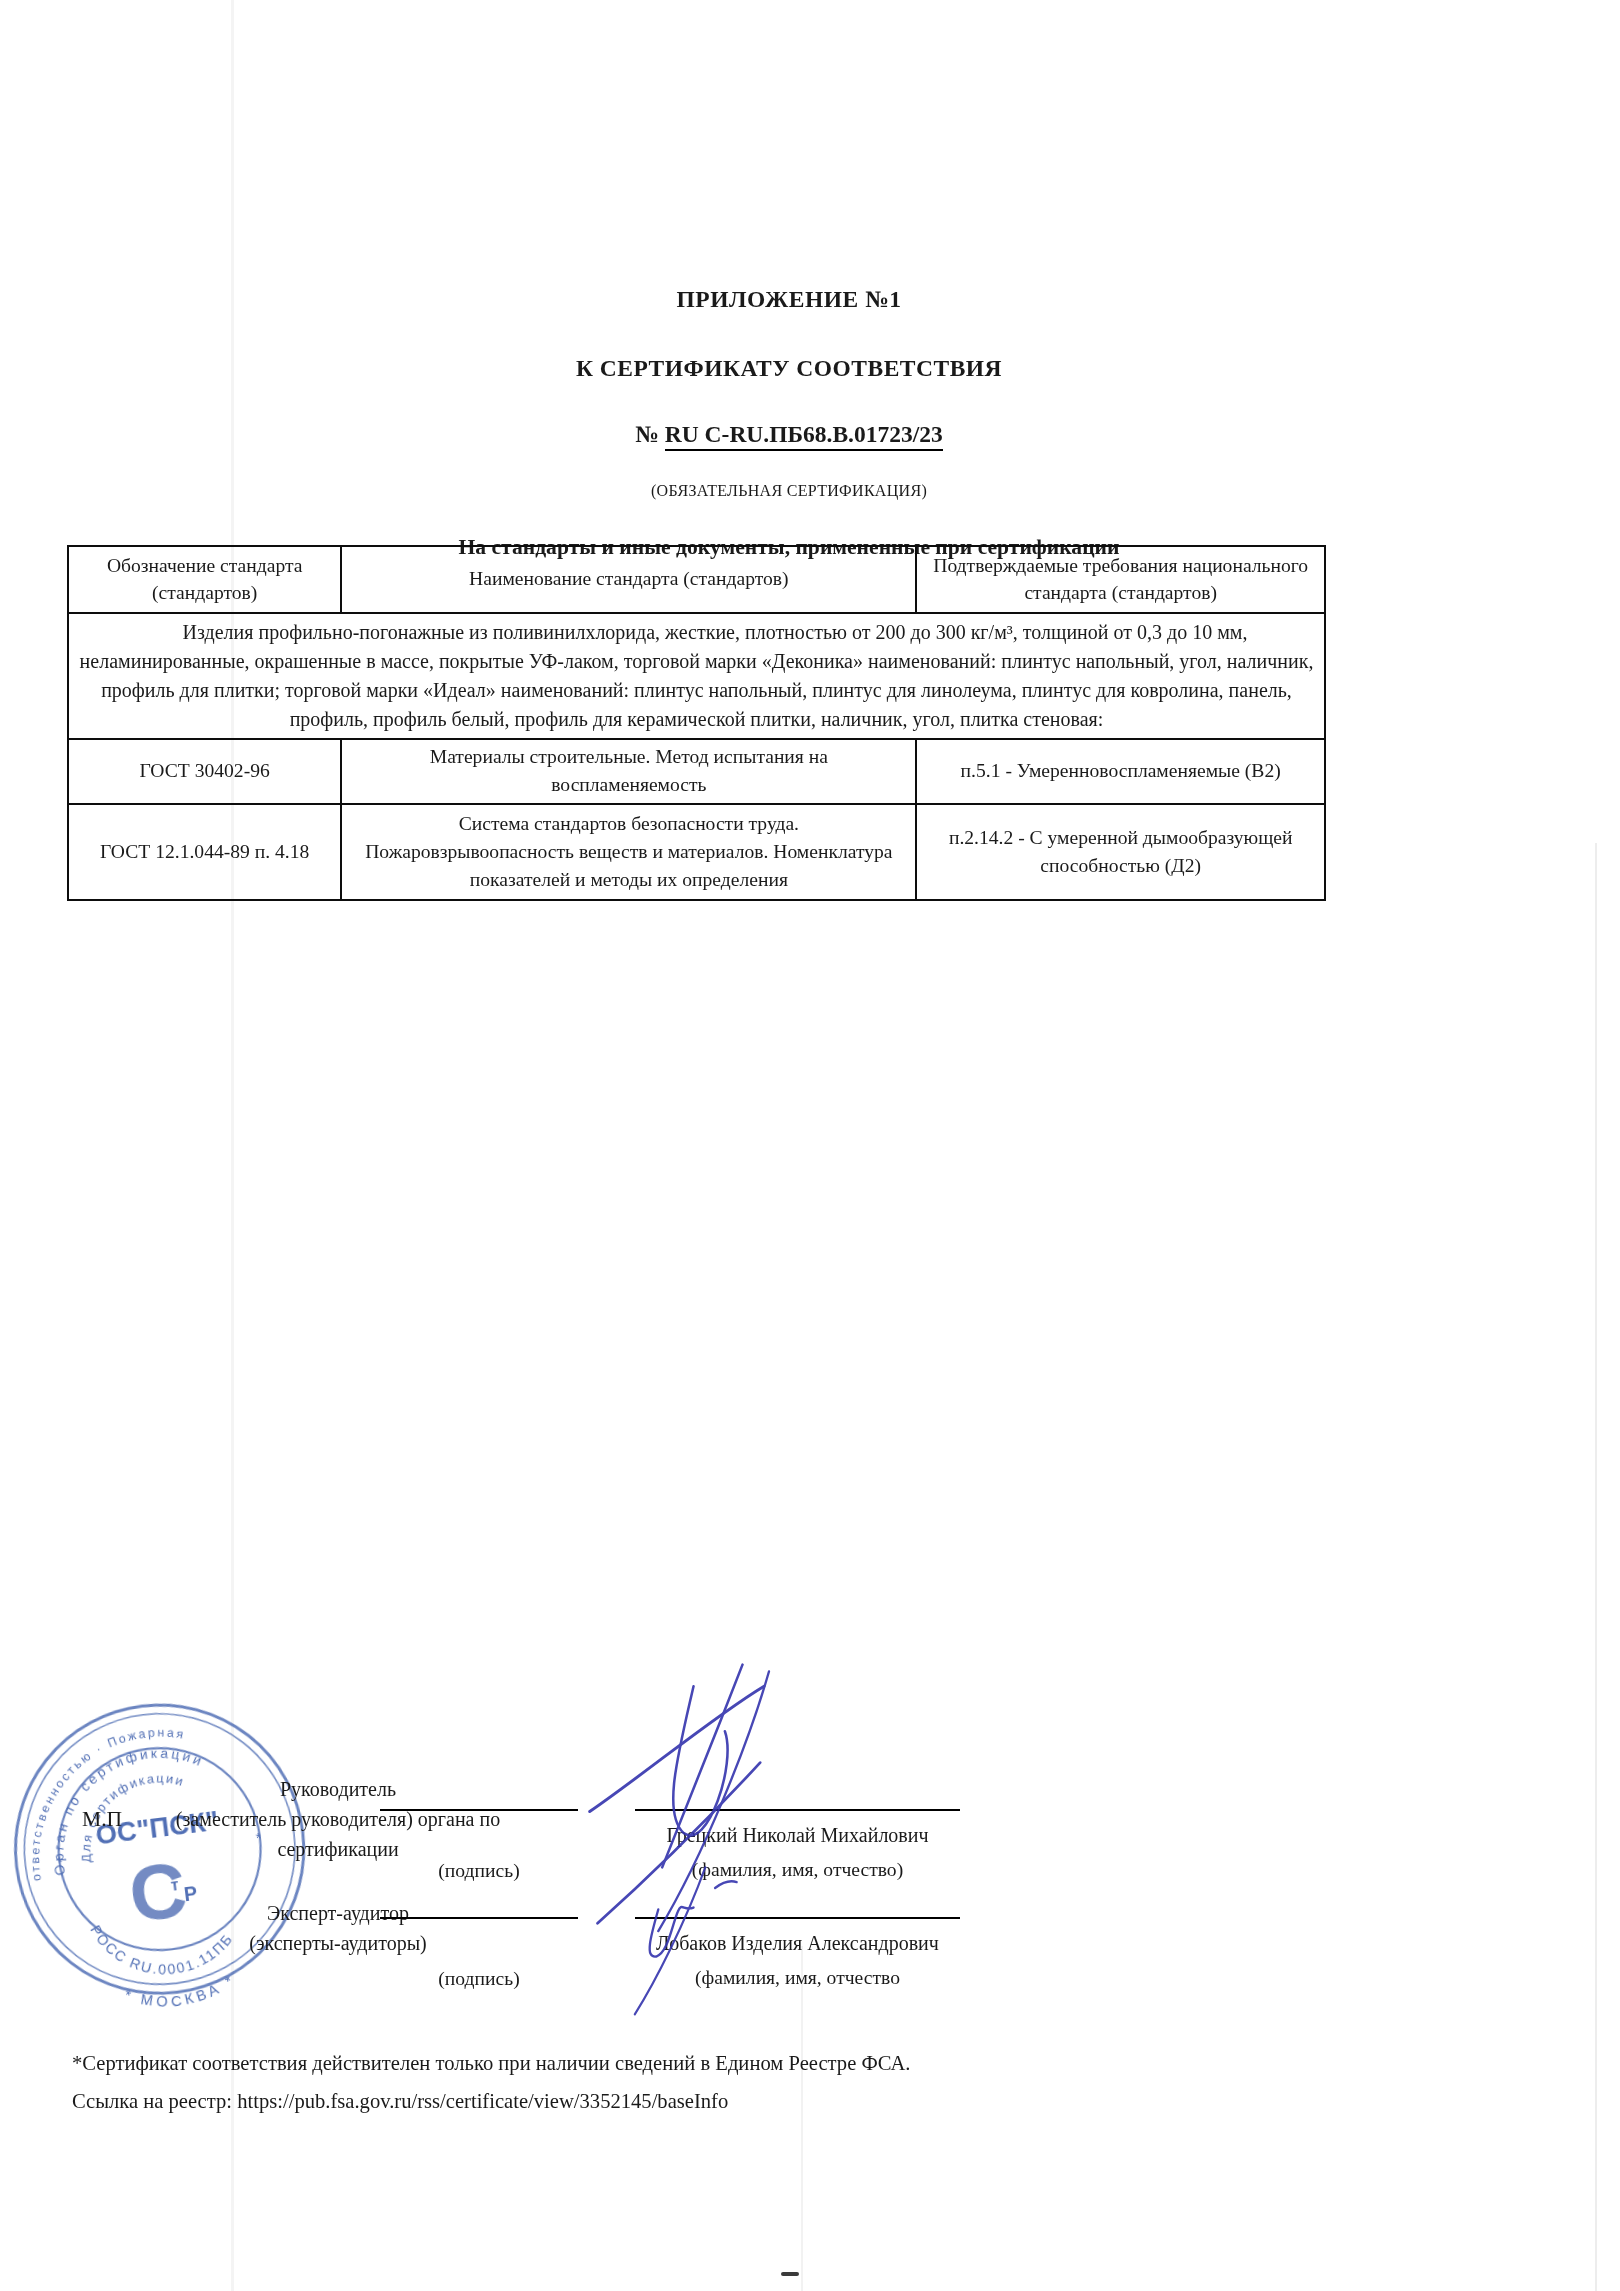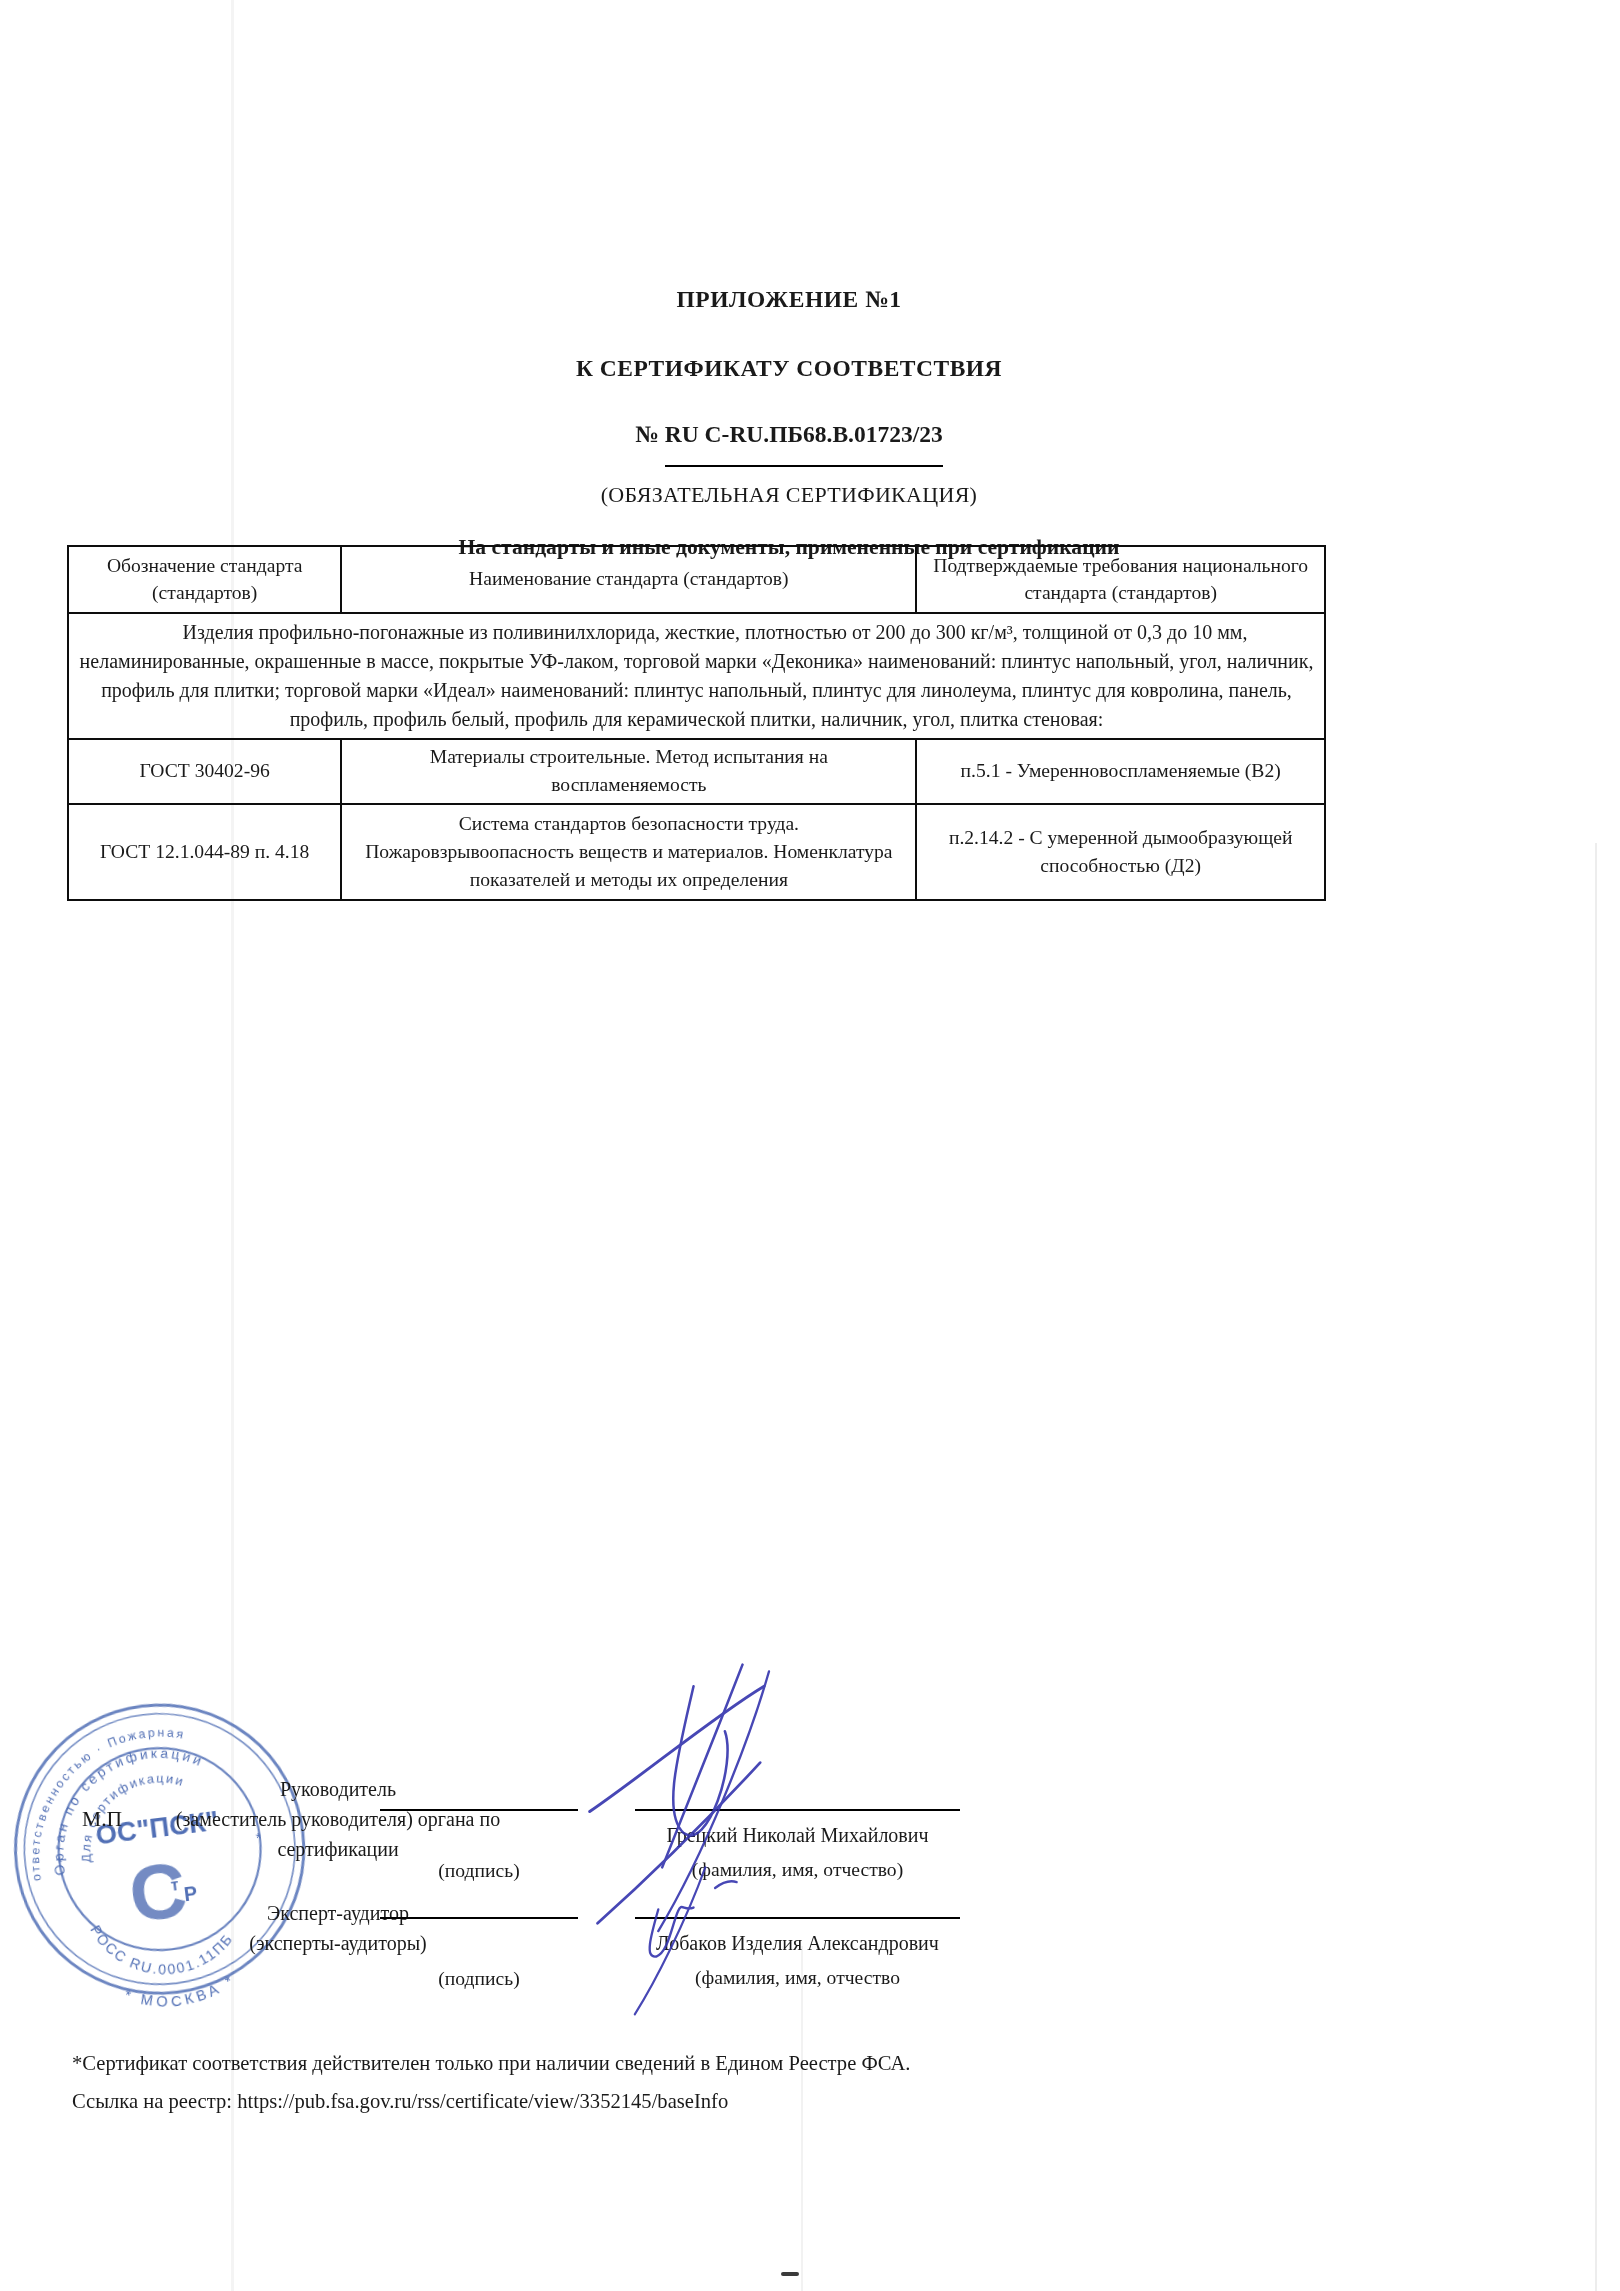--- a/index.html
+++ b/index.html
@@ -11,22 +11,22 @@
     color:#1a1a1a;
     overflow:hidden;
   }
   .abs{position:absolute;}
   .ctr{text-align:center;margin-top:43px;}
   .hline{border-top:2px solid #000;height:0;}
   
   .title1{left:67px;top:243px;width:1444px;font-size:23.5px;font-weight:700;letter-spacing:0.5px;}
   .title2{left:67px;top:312px;width:1444px;font-size:23.5px;font-weight:700;letter-spacing:0.5px;}
   .certno{left:67px;top:378px;width:1444px;font-size:23.5px;font-weight:700;}
-  .certno .num{border-bottom:2.5px solid #000;padding-bottom:18px;}
-  .certtype{left:67px;top:439px;width:1444px;font-size:22px;letter-spacing:0.3px;}
+  .certno .num{border-bottom:2.5px solid #000;padding-bottom:2px;}
+  .certtype{left:67px;top:439px;width:1444px;font-size:16px;letter-spacing:0.3px;}
   .subtitle{left:67px;top:492px;width:1444px;font-size:21.6px;font-weight:700;}
   
   table.std{
     position:absolute;left:67px;top:545px;width:1259px;
     border-collapse:collapse;font-size:19.6px;line-height:1.42;border-radius:17px;
   }
   table.std td{border:2.5px solid #0d0d0d;text-align:center;vertical-align:middle;padding:3.9px 9.8px;}
   td.c1{width:299px;}
   td.c2{width:667px;}
   td.c3{width:441px;}

